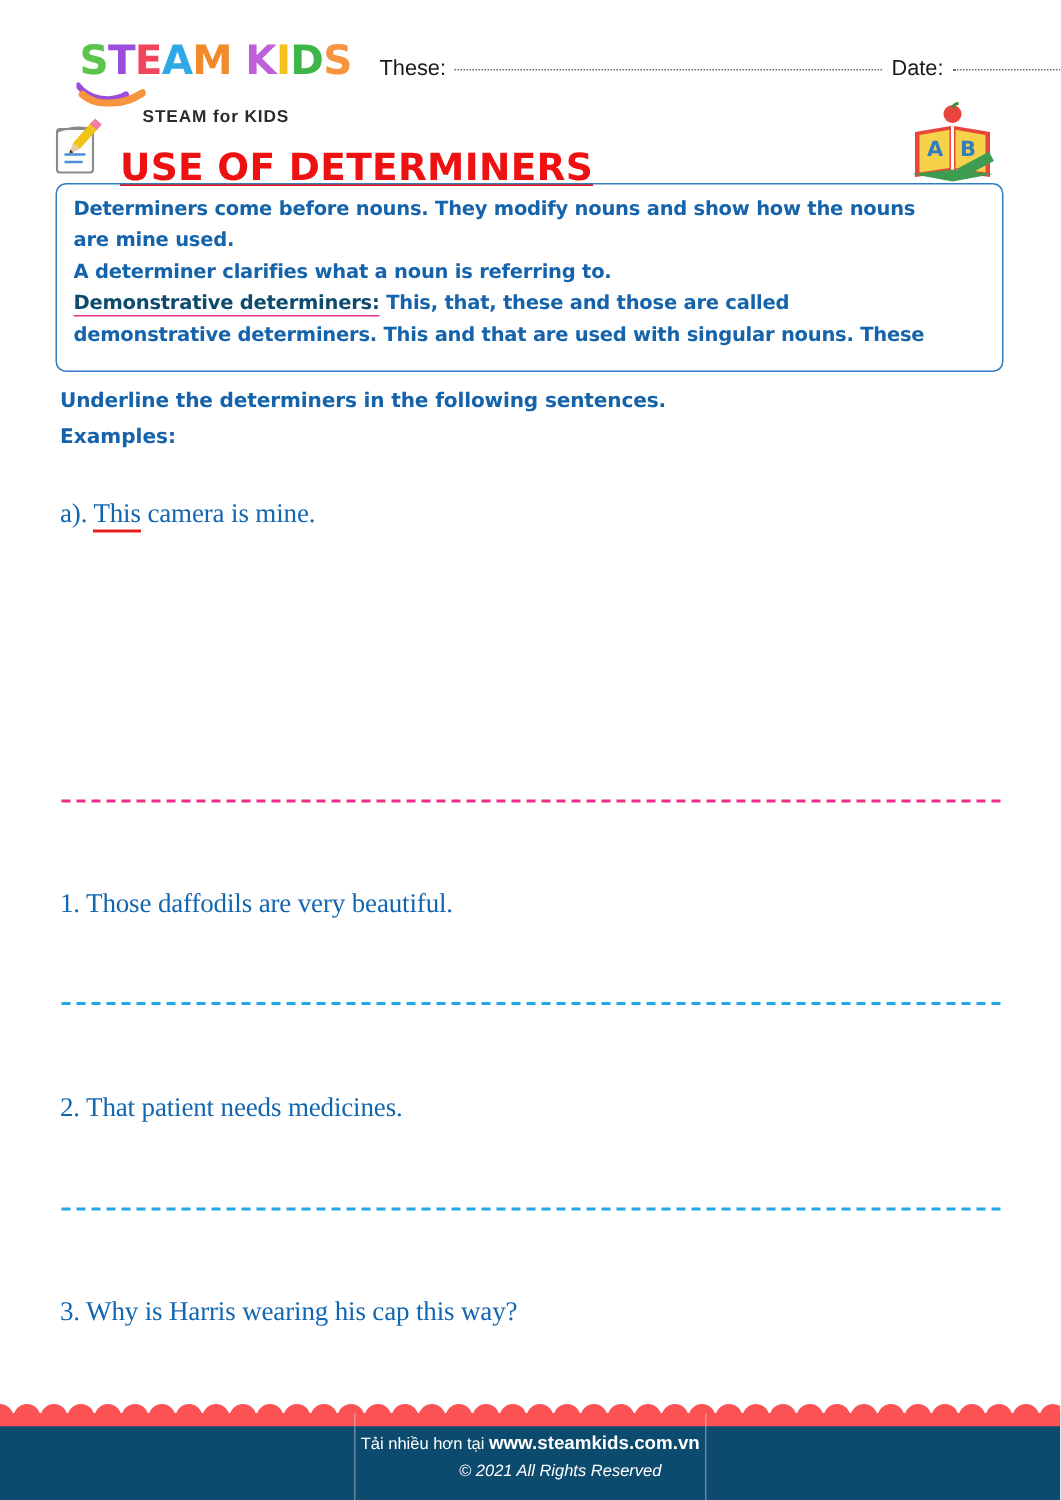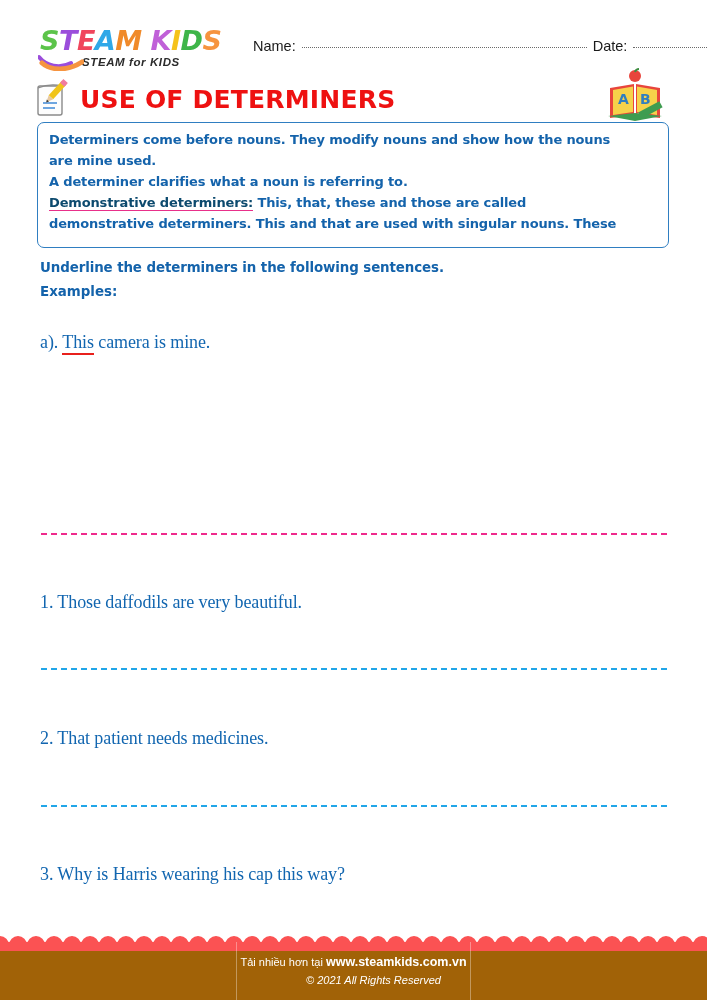--- a/index.html
+++ b/index.html
@@ -22,44 +22,43 @@
   
   .header {
     position: absolute;
     left: 0; top: 0;
     width: 707px;
     height: 76px;
   }
 
   .logo-block {
     position: absolute;
-    left: 40px;
+    left: 53px;
     top: 27px;
     width: 190px;
-    font-style: italic;
   }
 
   .logo-word {
     font-family: "DejaVu Sans", sans-serif;
     font-weight: bold;
     font-size: 27px;
     letter-spacing: -0.5px;
     line-height: 1;
     white-space: nowrap;
   }
   .logo-word span { display: inline-block; }
 
   .logo-sub {
     font-family: "Liberation Sans", sans-serif;
     font-weight: bold;
     font-size: 11.5px;
     color: #2b2b2b;
     letter-spacing: 0.6px;
     margin-left: 42px;
-    margin-top: 2px;
+    margin-top: 18px;
   }
 
   .logo-swoosh {
     position: absolute;
     left: -2px;
     top: 26px;
     width: 46px;
     height: 18px;
   }
 
@@ -99,27 +98,28 @@
     position: absolute;
     left: 33px;
     top: -2px;
     width: 40px;
     height: 42px;
   }
 
   .worksheet-title {
     position: absolute;
     left: 80px;
-    top: 5px;
+    top: 17px;
     font-family: "DejaVu Sans", sans-serif;
     font-weight: bold;
     font-size: 25px;
     color: #ee1111;
     letter-spacing: 0.2px;
     white-space: nowrap;
+    text-decoration: underline;
   }
 
   .abc-icon {
     position: absolute;
     left: 604px;
     top: -12px;
     width: 62px;
     height: 58px;
   }
 
@@ -267,21 +267,21 @@
     <div class="logo-block">
       <svg class="logo-swoosh" viewBox="0 0 46 18">
         <path d="M1 4 C8 13, 22 16, 33 10" stroke="#9b4ddb" stroke-width="4" fill="none" stroke-linecap="round"></path>
         <path d="M4 10 C13 18, 30 18, 44 9" stroke="#f6943f" stroke-width="5" fill="none" stroke-linecap="round"></path>
       </svg>
       <div class="logo-word" id="logo-word"><span style="color: rgb(92, 196, 74);">S</span><span style="color: rgb(155, 77, 219);">T</span><span style="color: rgb(240, 69, 92);">E</span><span style="color: rgb(47, 168, 232);">A</span><span style="color: rgb(240, 138, 42);">M</span><span style="color: rgb(255, 255, 255);">&nbsp;</span><span style="color: rgb(192, 96, 216);">K</span><span style="color: rgb(245, 194, 27);">I</span><span style="color: rgb(62, 181, 73);">D</span><span style="color: rgb(246, 148, 63);">S</span></div>
       <div class="logo-sub">STEAM for KIDS</div>
     </div>
 
     <div class="name-date">
-      <span class="nd-label">Name:</span>
+      <span class="nd-label">These:</span>
       <span class="nd-rule name"></span>
       <span class="nd-label">Date:</span>
       <span class="nd-rule date"></span>
     </div>
   </div>
 
   <div class="title-row">
 
     <svg class="pencil-icon" viewBox="0 0 40 42">
       <rect x="5" y="8" width="24" height="29" rx="2" fill="#fdfdfd" stroke="#8a8a8a" stroke-width="1.4"></rect>
@@ -337,21 +337,21 @@
   <div class="sentence q1">1. Those daffodils are very beautiful.</div>
 
   <div class="rule blue r2" style="border-top-color: rgb(33, 166, 232);"></div>
 
   <div class="sentence q2">2. That patient needs medicines.</div>
 
   <div class="rule blue r3" style="border-top-color: rgb(33, 166, 232);"></div>
 
   <div class="sentence q3">3. Why is Harris wearing his cap this way?</div>
 
-  <div class="footer" style="background: #a16207;">
+  <div class="footer" style="background: #0c4a6e;">
     <svg class="scallop" viewBox="0 0 707 18" preserveAspectRatio="none">
       <g id="scallops" fill="#fb5253">
           <path d="M-9 12 A 9 9 0 0 1 9 12 Z M9 12 A 9 9 0 0 1 27 12 Z M27 12 A 9 9 0 0 1 45 12 Z M45 12 A 9 9 0 0 1 63 12 Z M63 12 A 9 9 0 0 1 81 12 Z M81 12 A 9 9 0 0 1 99 12 Z M99 12 A 9 9 0 0 1 117 12 Z M117 12 A 9 9 0 0 1 135 12 Z M135 12 A 9 9 0 0 1 153 12 Z M153 12 A 9 9 0 0 1 171 12 Z M171 12 A 9 9 0 0 1 189 12 Z M189 12 A 9 9 0 0 1 207 12 Z M207 12 A 9 9 0 0 1 225 12 Z M225 12 A 9 9 0 0 1 243 12 Z M243 12 A 9 9 0 0 1 261 12 Z M261 12 A 9 9 0 0 1 279 12 Z M279 12 A 9 9 0 0 1 297 12 Z M297 12 A 9 9 0 0 1 315 12 Z M315 12 A 9 9 0 0 1 333 12 Z M333 12 A 9 9 0 0 1 351 12 Z M351 12 A 9 9 0 0 1 369 12 Z M369 12 A 9 9 0 0 1 387 12 Z M387 12 A 9 9 0 0 1 405 12 Z M405 12 A 9 9 0 0 1 423 12 Z M423 12 A 9 9 0 0 1 441 12 Z M441 12 A 9 9 0 0 1 459 12 Z M459 12 A 9 9 0 0 1 477 12 Z M477 12 A 9 9 0 0 1 495 12 Z M495 12 A 9 9 0 0 1 513 12 Z M513 12 A 9 9 0 0 1 531 12 Z M531 12 A 9 9 0 0 1 549 12 Z M549 12 A 9 9 0 0 1 567 12 Z M567 12 A 9 9 0 0 1 585 12 Z M585 12 A 9 9 0 0 1 603 12 Z M603 12 A 9 9 0 0 1 621 12 Z M621 12 A 9 9 0 0 1 639 12 Z M639 12 A 9 9 0 0 1 657 12 Z M657 12 A 9 9 0 0 1 675 12 Z M675 12 A 9 9 0 0 1 693 12 Z M693 12 A 9 9 0 0 1 711 12 Z M711 12 A 9 9 0 0 1 729 12 Z " fill="#fb5253"></path>
         </g>
       <rect x="0" y="9" width="707" height="9" fill="#fb5253"></rect>
     </svg>
     <div class="divider-l"></div>
     <div class="divider-r"></div>
     <div class="footer-text">
       <span class="footer-prefix">Tải nhiều hơn tại </span><span class="footer-url">www.steamkids.com.vn</span>

